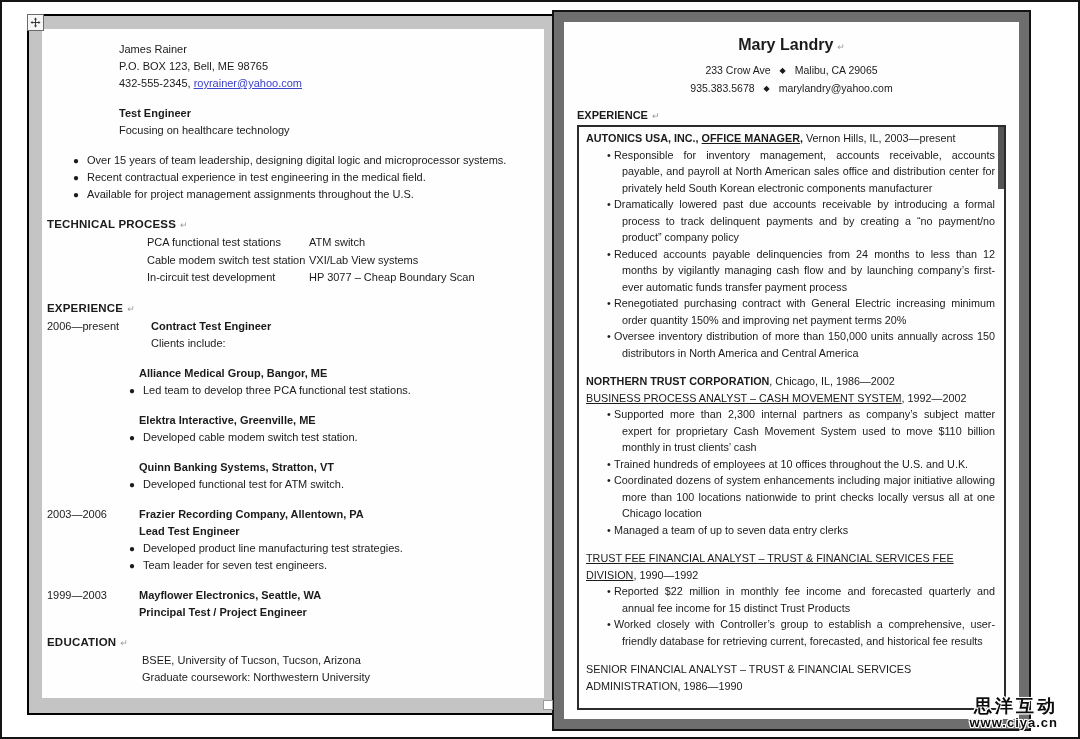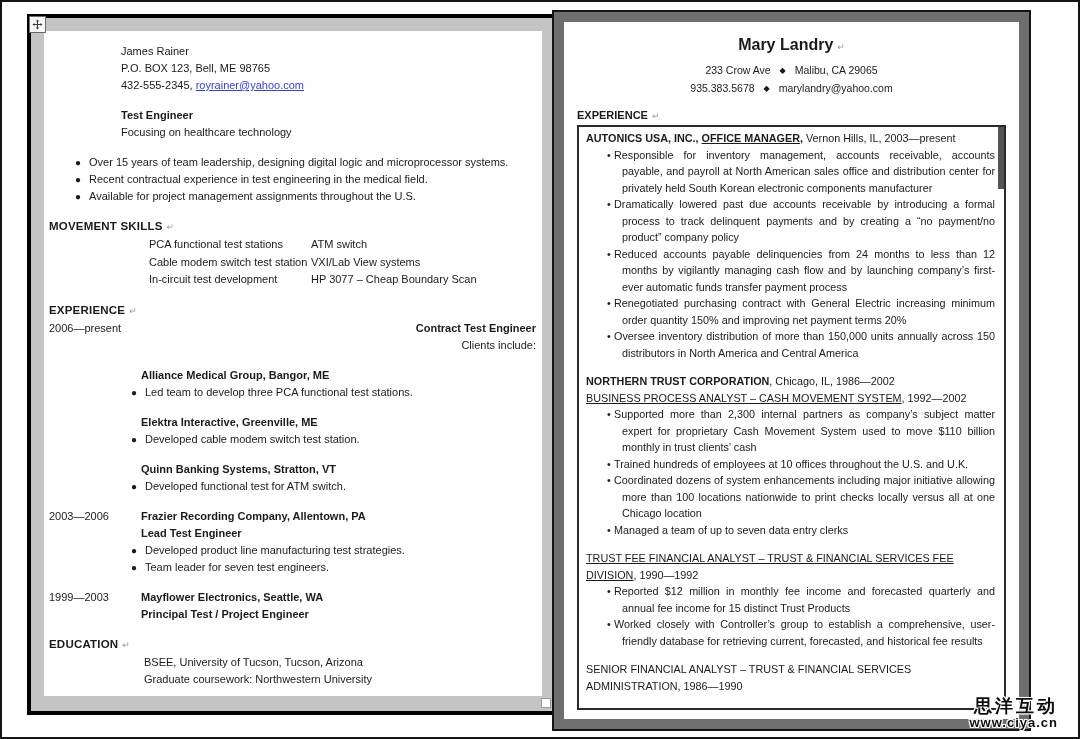--- a/index.html
+++ b/index.html
@@ -2,21 +2,21 @@
 <html><head>
 <meta charset="utf-8">
 <style>
   * { box-sizing: border-box; }
   html,body { margin:0; padding:0; background:#ffffff; }
   body { width:1080px; height:739px; font-family:"Liberation Sans", sans-serif; color:#1b1b1b; }
   .screen { position:relative; width:1080px; height:739px; border:2px solid #141414; background:#ffffff; overflow:hidden; }
 
   
   .doc-left { position:absolute; left:25px; top:12px; width:532px; height:701px;
-              background:#c4c4c4; border:4px solid #000000; }
+              background:#c4c4c4; border:2px solid #000000; }
   .page-left { position:absolute; left:13px; top:13px; right:13px; bottom:15px;
                background:#fefefe; padding:12px 6px 6px 5px; font-size:11px; line-height:17px;
                overflow:hidden; }
   .move-handle { position:absolute; left:-2px; top:-2px; width:17px; height:17px; background:#f7f7f7;
                  border:1px solid #6a6a6a; display:flex; align-items:center; justify-content:center; z-index:3; }
   .resize-handle { position:absolute; right:4px; bottom:3px; width:10px; height:10px;
                    background:#ffffff; border:1px solid #9a9a9a; z-index:3; }
 
   .hdr-block { margin-left:72px; }
   .bold { font-weight:bold; }
@@ -28,21 +28,21 @@
 
   .l-bullets { margin-left:26px; }
   .lb { position:relative; padding-left:14px; }
   .lb::before { content:"●"; position:absolute; left:0; top:0; font-size:10px; }
 
   .skills { margin-left:100px; display:grid; grid-template-columns:162px 1fr; line-height:17.5px; }
 
   .xrow { display:flex; }
   .xdate { width:82px; flex:none; }
   .xmain { flex:1; }
-  .ind22 { padding-left:22px;text-align:right; }
+  .ind22 { padding-left:22px; }
   .ind10 { padding-left:10px; }
 
   
   .doc-right { position:absolute; left:550px; top:8px; width:479px; height:721px;
                background:#6e6e6e; border:2px solid #141414; }
   .page-right { position:absolute; left:10px; top:10px; right:10px; bottom:10px;
                 background:#fefefe; padding:12px 13px 6px 13px; font-size:10.8px; line-height:16.5px;
                 overflow:hidden; }
   .r-name { text-align:center; font-size:16px; font-weight:bold; line-height:22px; margin-bottom:4px; }
   .r-contact { text-align:center; font-size:10.5px; line-height:17px; }
@@ -88,21 +88,21 @@
       </div>
       <div class="sp"></div>
 
       <div class="l-bullets">
         <div class="lb">Over 15 years of team leadership, designing digital logic and microprocessor systems.</div>
         <div class="lb">Recent contractual experience in test engineering in the medical field.</div>
         <div class="lb">Available for project management assignments throughout the U.S.</div>
       </div>
       <div class="sp"></div>
 
-      <div class="l-heading"><span>MOVEMENT SKILLS</span><span class="mark">↵</span></div>
+      <div class="l-heading"><span>TECHNICAL PROCESS</span><span class="mark">↵</span></div>
       <div class="skills">
         <div>PCA functional test stations</div>
         <div>ATM switch</div>
         <div>Cable modem switch test station</div>
         <div>VXI/Lab View systems</div>
         <div>In-circuit test development</div>
         <div>HP 3077 – Cheap Boundary Scan</div>
       </div>
       <div class="sp"></div>
 
@@ -176,21 +176,21 @@
         <div class="r-gap"></div>
         <div><span class="bold">NORTHERN TRUST CORPORATION</span><span>, Chicago, IL, 1986—2002</span></div>
         <div><span class="u">BUSINESS PROCESS ANALYST – CASH MOVEMENT SYSTEM</span><span>, 1992—2002</span></div>
         <div class="rb">Supported more than 2,300 internal partners as company’s subject matter expert for proprietary Cash Movement System used to move $110 billion monthly in trust clients’ cash</div>
         <div class="rb">Trained hundreds of employees at 10 offices throughout the U.S. and U.K.</div>
         <div class="rb">Coordinated dozens of system enhancements including major initiative allowing more than 100 locations nationwide to print checks locally versus all at one Chicago location</div>
         <div class="rb">Managed a team of up to seven data entry clerks</div>
 
         <div class="r-gap"></div>
         <div><span class="u">TRUST FEE FINANCIAL ANALYST – TRUST &amp; FINANCIAL SERVICES FEE DIVISION</span><span>, 1990—1992</span></div>
-        <div class="rb">Reported $12 million in monthly fee income and forecasted quarterly and annual fee income for 15 distinct Trust Products</div>
+        <div class="rb">Reported $22 million in monthly fee income and forecasted quarterly and annual fee income for 15 distinct Trust Products</div>
         <div class="rb">Worked closely with Controller’s group to establish a comprehensive, user-friendly database for retrieving current, forecasted, and historical fee results</div>
 
         <div class="r-gap"></div>
         <div>SENIOR FINANCIAL ANALYST – TRUST &amp; FINANCIAL SERVICES ADMINISTRATION, 1986—1990</div>
         <div class="sp-s"></div>
       </div>
 
     </div>
   </div>
 

